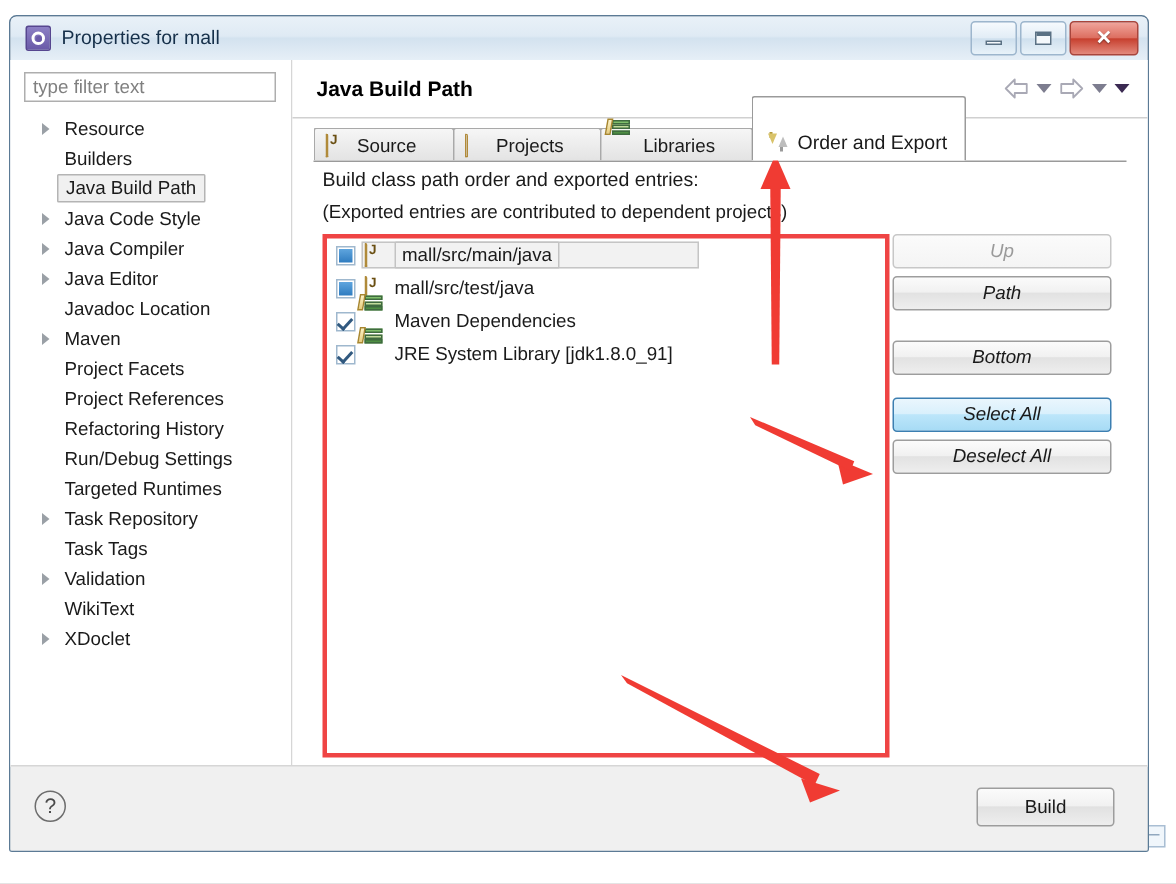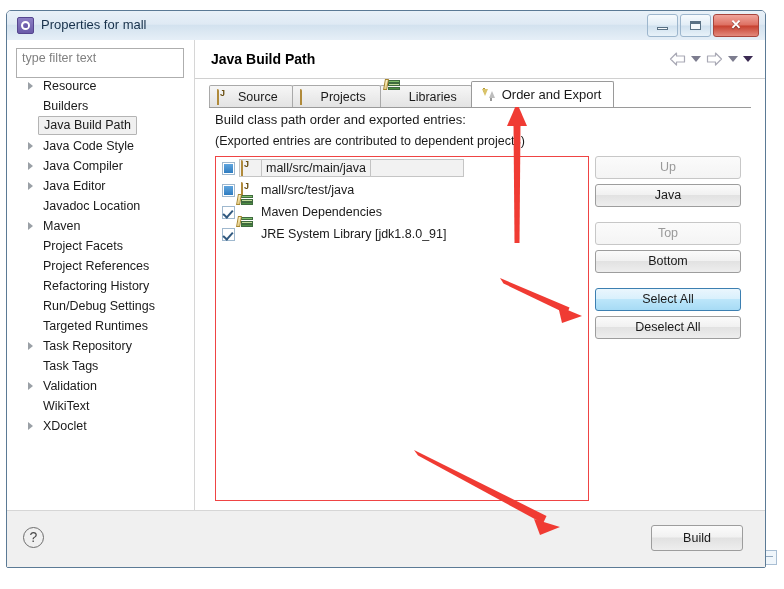--- a/index.html
+++ b/index.html
@@ -100,21 +100,21 @@
   .body-area {
     position: absolute; left: 0; top: 29px; right: 0; bottom: 56px;
     background: #ffffff;
   }
   .left-pane {
     position: absolute; left: 0; top: 0; width: 187px; bottom: 0;
     background: #ffffff;
     border-right: 1px solid #d6d6d6;
   }
   .filter-input {
-    position: absolute; left: 9px; top: 8px; width: 168px; height: 30px;
+    position: absolute; left: 9px; top: 8px; width: 168px; height: 20px;
     border: 1px solid #aeaeae; background:#ffffff;
     font-size: 12.5px; color: #808080; padding: 0 0 0 5px;
     box-sizing: border-box; line-height: 19px;
   }
   .tree { position: absolute; left: 0; top: 36px; right: 0; bottom: 0; }
   .tree-item {
     position: relative; height: 20px; line-height: 20px;
     font-size: 12.5px; color: #1a1a1a; padding-left: 36px; white-space: nowrap;
   }
   .tree-item .twisty {
@@ -155,35 +155,35 @@
   }
   .nav-caret.dark { border-top-color: #3b2a52; }
   .title-sep {
     position: absolute; left: 0; right: 0; top: 38px; height: 1px; background: #d0d0d0;
   }
 
   
   .tabs { position: absolute; left: 14px; top: 43px; height: 24px; display: flex; align-items: flex-end; }
   .tab {
     height: 21px; display: flex; align-items: center; gap: 5px;
-    padding: 0 14px 0 7px;
+    padding: 0 24px 0 7px;
     border: 1px solid #a9a9a9; border-bottom: none;
     background: linear-gradient(180deg,#f6f6f6,#e3e3e3);
     font-size: 12.5px; color: #1a1a1a;
     margin-right: -1px;
     border-radius: 2px 2px 0 0;
     position: relative;
   }
   .tab.active {
     height: 25px;
     background: #ffffff;
     border-color: #9a9a9a;
     z-index: 5;
     font-size: 13px;
-    padding: 0 12px 0 9px;
+    padding: 17px 12px 0 9px;
   }
   .tab-ico { width: 16px; height: 14px; position: relative; flex: none; }
 
   
   .ico-folder-j {
     background: linear-gradient(180deg,#fdf0cc,#f3dd9a);
     border: 1px solid #b08a3a; border-radius: 1px 3px 1px 1px;
     width: 15px; height: 12px;
   }
   .ico-folder-j:after {
@@ -225,21 +225,21 @@
   .tab-panel {
     position: absolute; left: 14px; top: 67px; right: 14px; bottom: 0;
     background: #ffffff;
     border-top: 1px solid #9a9a9a;
   }
   .desc1 { position:absolute; left: 6px; top: 4px; font-size: 13px; color:#1a1a1a; }
   .desc2 { position:absolute; left: 6px; top: 26px; font-size: 12.5px; color:#1a1a1a; }
 
   .list-box {
     position: absolute; left: 6px; top: 48px; width: 372px; height: 343px;
-    border: 1px solid #ef4444; background: #ffffff;
+    border: 3px solid #ef4444; background: #ffffff;
   }
   .list-row {
     height: 22px; display: flex; align-items: center; gap: 0px;
     padding-left: 6px; font-size: 12.5px; color: #1a1a1a; position: relative;
   }
   .cb {
     width: 13px; height: 13px; flex: none; margin-right: 6px; position: relative;
     border: 1px solid #9fb8ce; background: #ffffff; box-sizing: border-box;
   }
   .cb.filled:after {
@@ -263,21 +263,21 @@
     background: transparent;
   }
   .list-row.selected .sel-band {
     position:absolute; left: 23px; top: 2px; width: 225px; height: 18px;
     background:#f2f2f2; border:1px solid #c5c5c5; box-sizing:border-box;
   }
   .list-row.selected .li-ico,
   .list-row.selected .li-label { position: relative; z-index: 2; }
 
   
-  .side-btns { position: absolute; left: 386px; top: 48px; width: 146px; }
+  .side-btns { position: absolute; left: 386px; top: 48px; width: 146px; font-style: italic; }
   .btn {
     width: 146px; height: 23px; line-height: 21px; text-align: center;
     font-size: 12.5px; color: #1a1a1a; box-sizing: border-box;
     border: 1px solid #9d9d9d; border-radius: 3px;
     background: linear-gradient(180deg,#fbfbfb 0%,#f1f1f1 46%,#e2e2e2 50%,#eeeeee 100%);
   }
   .btn.disabled { color: #9a9a9a; border-color: #c7c7c7; background: linear-gradient(180deg,#fbfbfb,#f4f4f4); }
   .btn.hover {
     border: 1px solid #3c7fb1;
     background: linear-gradient(180deg,#eaf6fd 0%,#d9f0fc 46%,#bce6fa 50%,#a7dbf5 100%);
@@ -443,23 +443,22 @@
               <div class="list-row">
                 <span class="cb checked"></span>
                 <span class="li-ico"><span class="ico-books"><i></i><i></i><i></i><b></b></span></span>
                 <span class="li-label">JRE System Library [jdk1.8.0_91]</span>
               </div>
             </div>
 
           <div class="side-btns" id="sidebtns">
               <div class="btn disabled">Up</div>
               <div class="gap-sm"></div>
-              <div class="btn">Java</div>
+              <div class="btn">Path</div>
               <div class="gap-md"></div>
-              <div class="btn disabled">Top</div>
               <div class="gap-sm"></div>
               <div class="btn">Bottom</div>
               <div class="gap-md"></div>
               <div class="btn hover">Select All</div>
               <div class="gap-sm"></div>
               <div class="btn">Deselect All</div>
             </div>
         </div>
       </div>
     </div>

